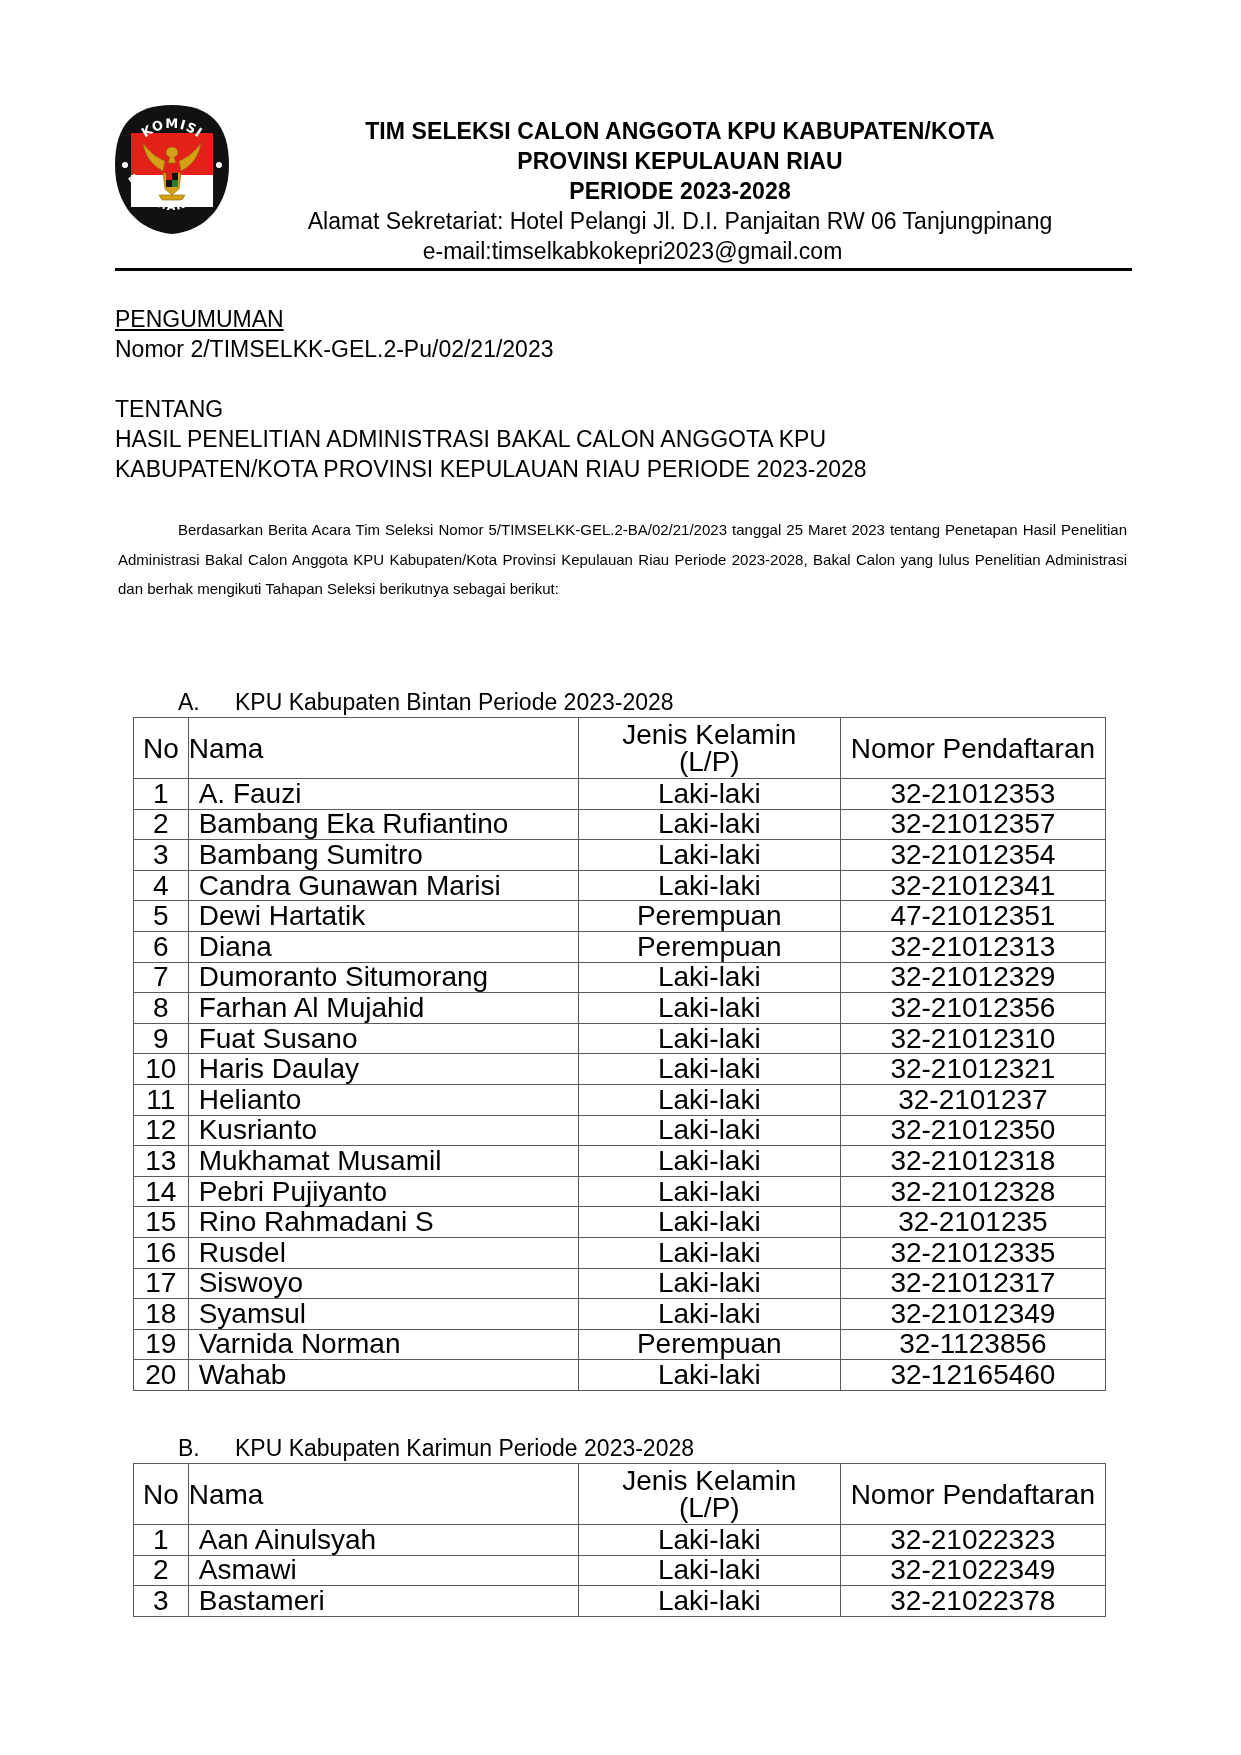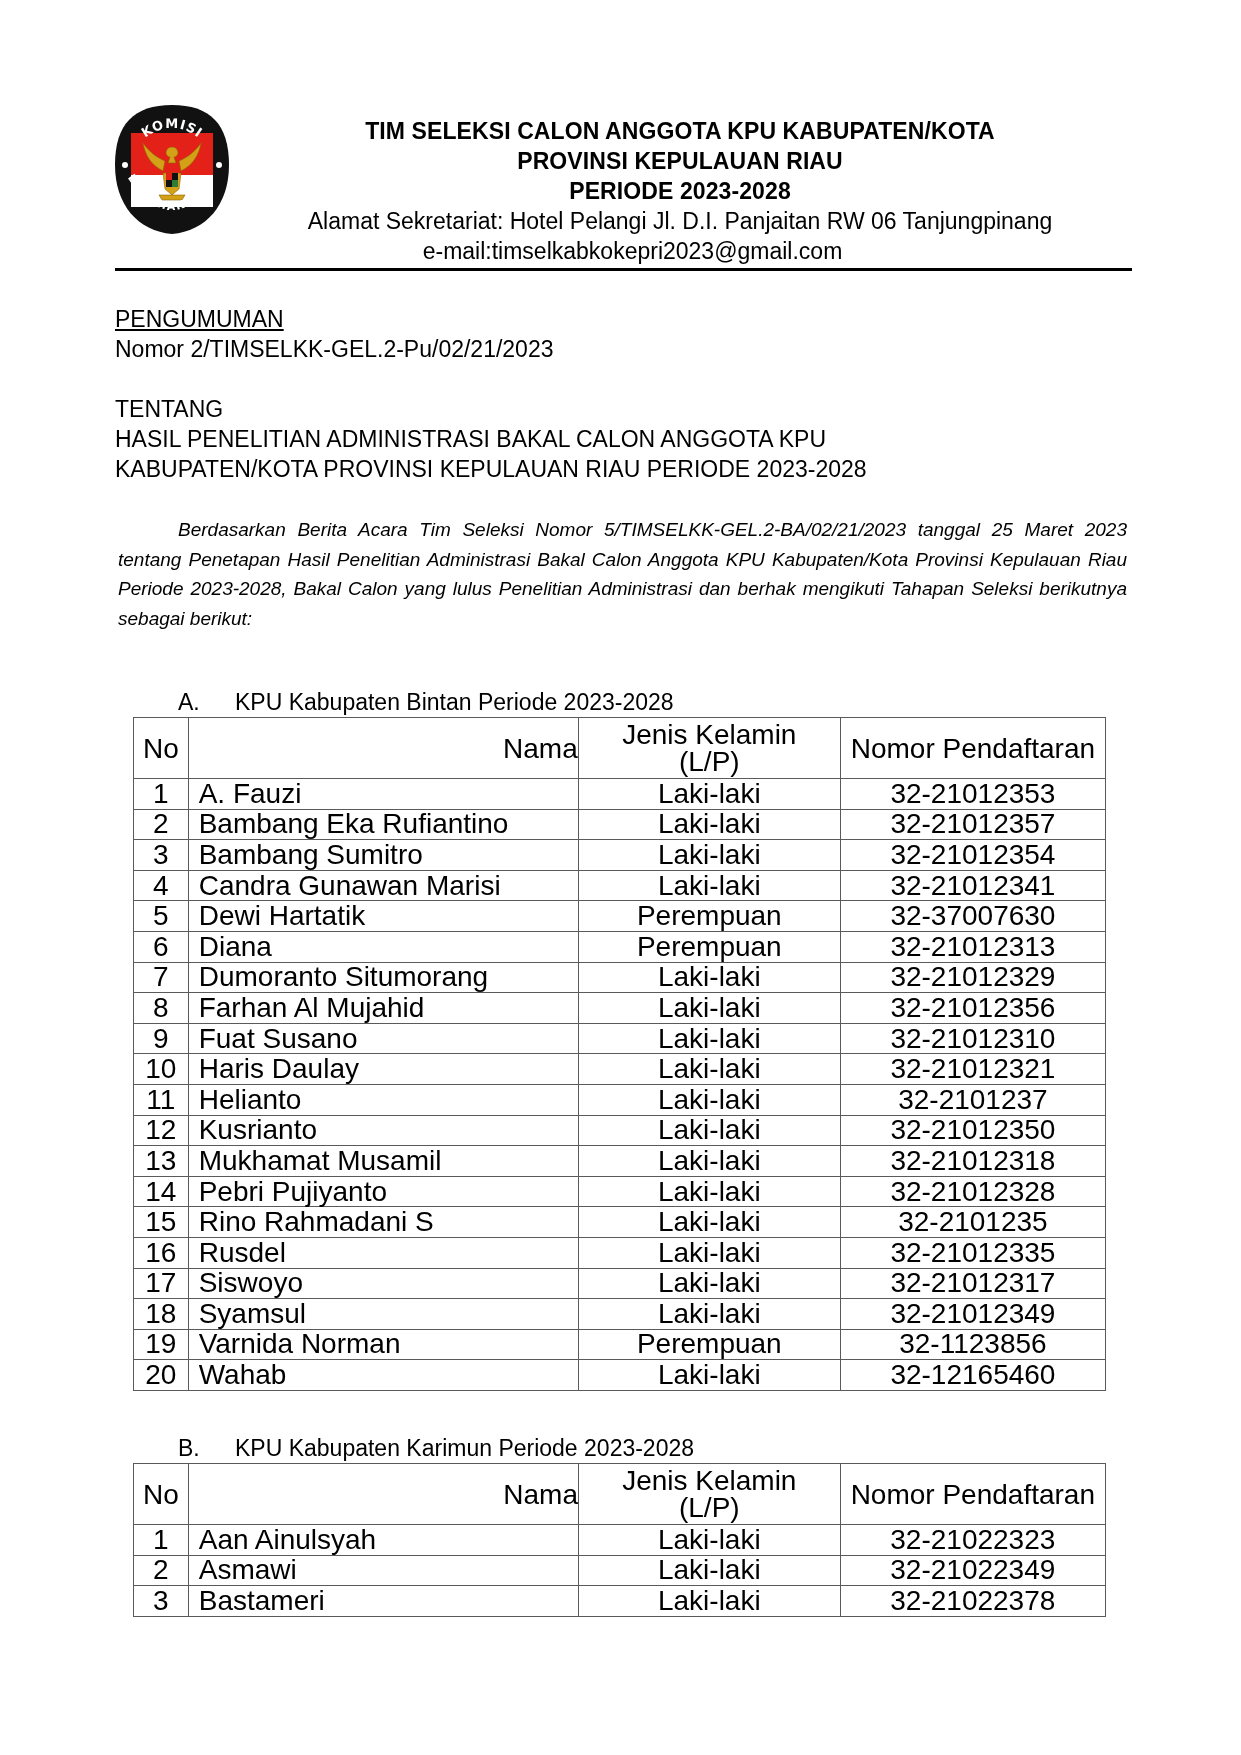--- a/index.html
+++ b/index.html
@@ -11,35 +11,35 @@
   .lh-title { font-size: 23px; font-weight: bold; line-height: 30px; letter-spacing: 0.1px; }
   .lh-addr { font-size: 23px; line-height: 30px; }
   .lh-email { font-size: 23px; line-height: 30px; margin-left: -95px; }
   .rule { position: absolute; left: 115px; top: 268px; width: 1017px; height: 3px; background: #000; }
 
   .center-block { position: absolute; left: 115px; width: 1017px; font-size: 23px; line-height: 30px; }
   .ann-title { top: 304px; }
   .ann-title .u { text-decoration: underline; }
   .tentang { top: 394px; }
 
-  .body-para { position: absolute; left: 118px; top: 515px; width: 1009px; font-size: 19px; line-height: 29.5px; text-align: justify; text-align-last: left; font-style: italic; }
+  .body-para { position: absolute; left: 118px; top: 515px; width: 1009px; font-size: 15px; line-height: 29.5px; text-align: justify; text-align-last: left; }
   .body-para .indent { display: inline-block; width: 60px; }
 
   .section-label { position: absolute; left: 178px; font-size: 23px; line-height: 28px; }
   .section-label .letter { display: inline-block; width: 57px; }
   .sec-a { top: 688px; }
   .sec-b { top: 1434px; }
 
   table.cand { position: absolute; left: 133px; width: 973px; border-collapse: collapse; font-size: 28px; }
   table.cand td, table.cand th { border: 1.5px solid #5a5a5a; padding: 0; font-weight: normal; }
   table.cand th { height: 60px; line-height: 27px; }
   table.cand td { height: 29.6px; line-height: 28px; }
   .c-no { width: 54px; text-align: center; }
   .c-name { width: 383px; text-align: left; padding-left: 10px !important; }
-  th.c-name { text-align: right; padding-left: 0 !important; margin-left: 48px; }
+  th.c-name { text-align: left; padding-left: 0 !important; margin-left: 48px; }
   .c-gender { width: 263px; text-align: center; }
   .c-reg { width: 266px; text-align: center; }
   .tbl-a { top: 717px; }
   .tbl-b { top: 1463px; }
 </style>
 </head>
 <body>
 
 <div class="page">
 
@@ -139,21 +139,21 @@
         <tr>
           <td class="c-no">4</td>
           <td class="c-name">Candra Gunawan Marisi</td>
           <td class="c-gender">Laki-laki</td>
           <td class="c-reg">32-21012341</td>
         </tr>
         <tr>
           <td class="c-no">5</td>
           <td class="c-name">Dewi Hartatik</td>
           <td class="c-gender">Perempuan</td>
-          <td class="c-reg">32-37007630</td>
+          <td class="c-reg">47-21012351</td>
         </tr>
         <tr>
           <td class="c-no">6</td>
           <td class="c-name">Diana</td>
           <td class="c-gender">Perempuan</td>
           <td class="c-reg">32-21012313</td>
         </tr>
         <tr>
           <td class="c-no">7</td>
           <td class="c-name">Dumoranto Situmorang</td>

